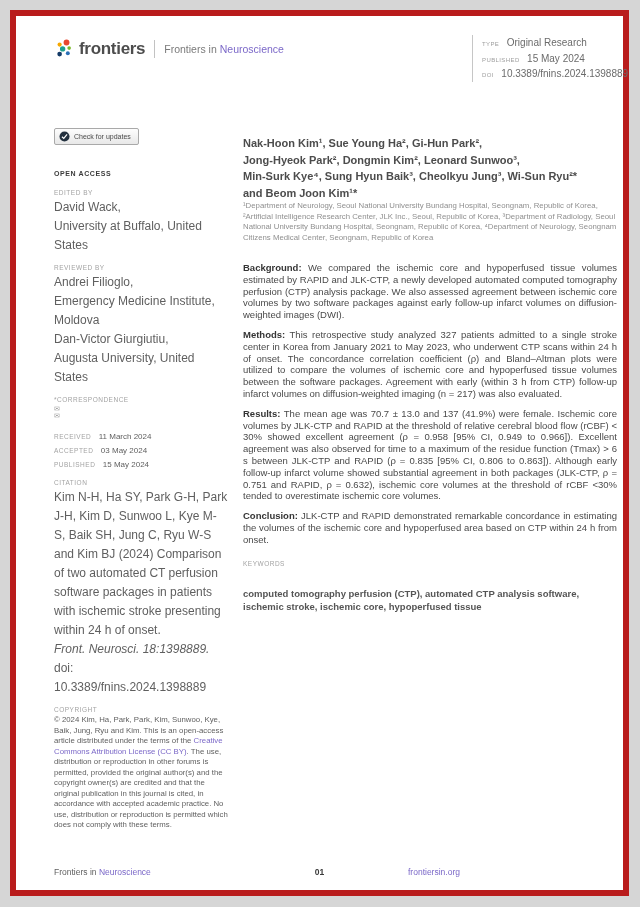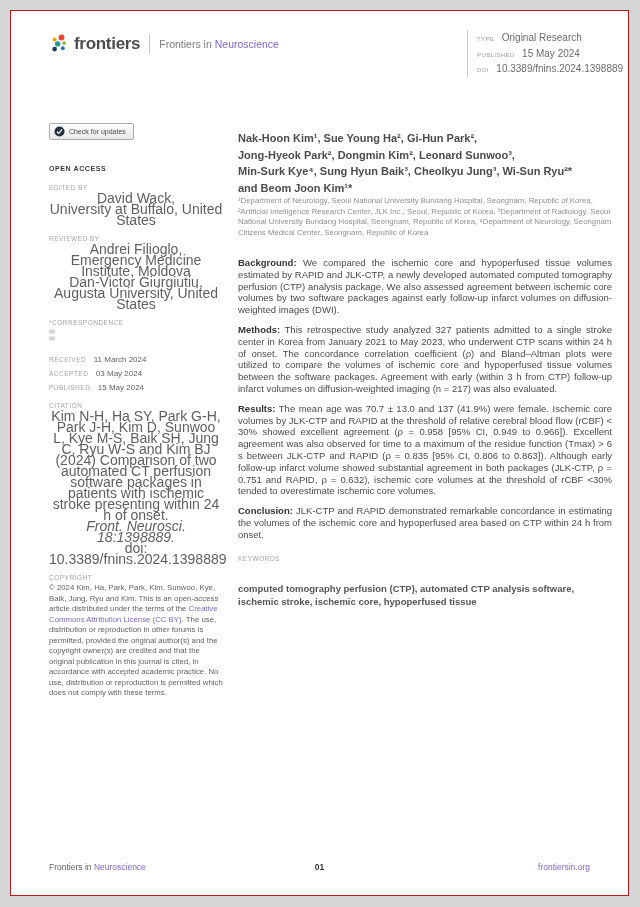--- a/index.html
+++ b/index.html
@@ -8,21 +8,21 @@
   body {
     background:#d6d6d6;
     font-family:"Liberation Sans","DejaVu Sans",sans-serif;
     position:relative;
     overflow:hidden;
   }
   .page {
     position:absolute; left:10px; top:10px;
     width:619px; height:886px;
     background:#ffffff;
-    border:1px solid #b91c1c;
+    border:6px solid #b91c1c;
   }
   
   .logo-row { position:absolute; left:38px; top:22px; display:flex; align-items:center; }
   .brand { font-size:17px; font-weight:bold; color:#4d4d4d; letter-spacing:-0.3px; }
   .logo-divider { width:1px; height:18px; background:#c2c2c2; margin:0 9px; }
   .journal-ref { font-size:10.5px; color:#7a7a7a; }
   .journal-ref .accent { color:var(--accent); }
   .meta-block {
     position:absolute; left:456px; top:19px;
     border-left:1px solid #c6c6c6; padding-left:9px;
@@ -35,21 +35,21 @@
   .check-btn {
     display:inline-flex; align-items:center; gap:4px;
     border:1px solid #a9a9a9; border-radius:2px;
     background:linear-gradient(#fdfdfd,#e8e8e8);
     padding:2px 7px 2px 4px; cursor:pointer;
   }
   .check-btn span { font-size:7px; color:#4a4a4a; }
   .open-access { font-size:7px; font-weight:bold; color:#3c3c3c; letter-spacing:.6px; margin:24px 0 12px; }
   .side-section { margin-bottom:9px; }
   .side-label { font-size:6.5px; color:#a3a3a3; text-transform:uppercase; letter-spacing:.5px; margin-bottom:2px; }
-  .side-text { font-size:14px; color:#5f5f5f; line-height:11px;text-align:center; }
+  .side-text { font-size:12px; color:#5f5f5f; line-height:19px; }
   .pre { white-space:pre-line; }
   .email-row { display:flex; align-items:center; gap:3px; font-size:8px; color:#5f5f5f; line-height:11px; }
   .email-icon { font-size:7px; color:#9a9a9a; line-height:1; }
   .date-row { line-height:11px; white-space:nowrap; }
   .date-label { font-size:6.5px; color:#a3a3a3; text-transform:uppercase; letter-spacing:.5px; margin-right:3px; }
   .date-value { font-size:8px; color:#5f5f5f; }
   .citation-journal { font-style:italic; }
   .side-text a, .cc-link { color:var(--accent); text-decoration:none; cursor:pointer; }
   .copyright-text { font-size:7.8px; color:#5f5f5f; line-height:10.5px; }
   
@@ -71,21 +71,21 @@
   .abstract p strong { color:#353535; }
   .kw-label { margin-top:14px; font-size:6.5px; color:#a3a3a3; text-transform:uppercase; letter-spacing:.5px; }
   .kw-text { margin-top:20px; font-size:9.5px; font-weight:bold; color:#555555; line-height:13px; }
   
   .footer {
     position:absolute; left:38px; right:38px; top:851px;
     display:flex; align-items:center; font-size:8.5px; color:#5f5f5f;
   }
   .footer .left { flex:1; text-align:left; }
   .footer .center { flex:1; text-align:center; font-weight:bold; color:#3a3a3a; }
-  .footer .right { flex:1; text-align:right; }
+  .footer .right { flex:1; }
   .footer .accent { color:var(--accent); }
 </style>
 </head>
 <body>
 
 <div class="page">
 
   <div class="logo-row">
     <span style="display:inline-flex;margin-right:6px;">
       <svg width="19" height="21" viewBox="0 0 22 24">

